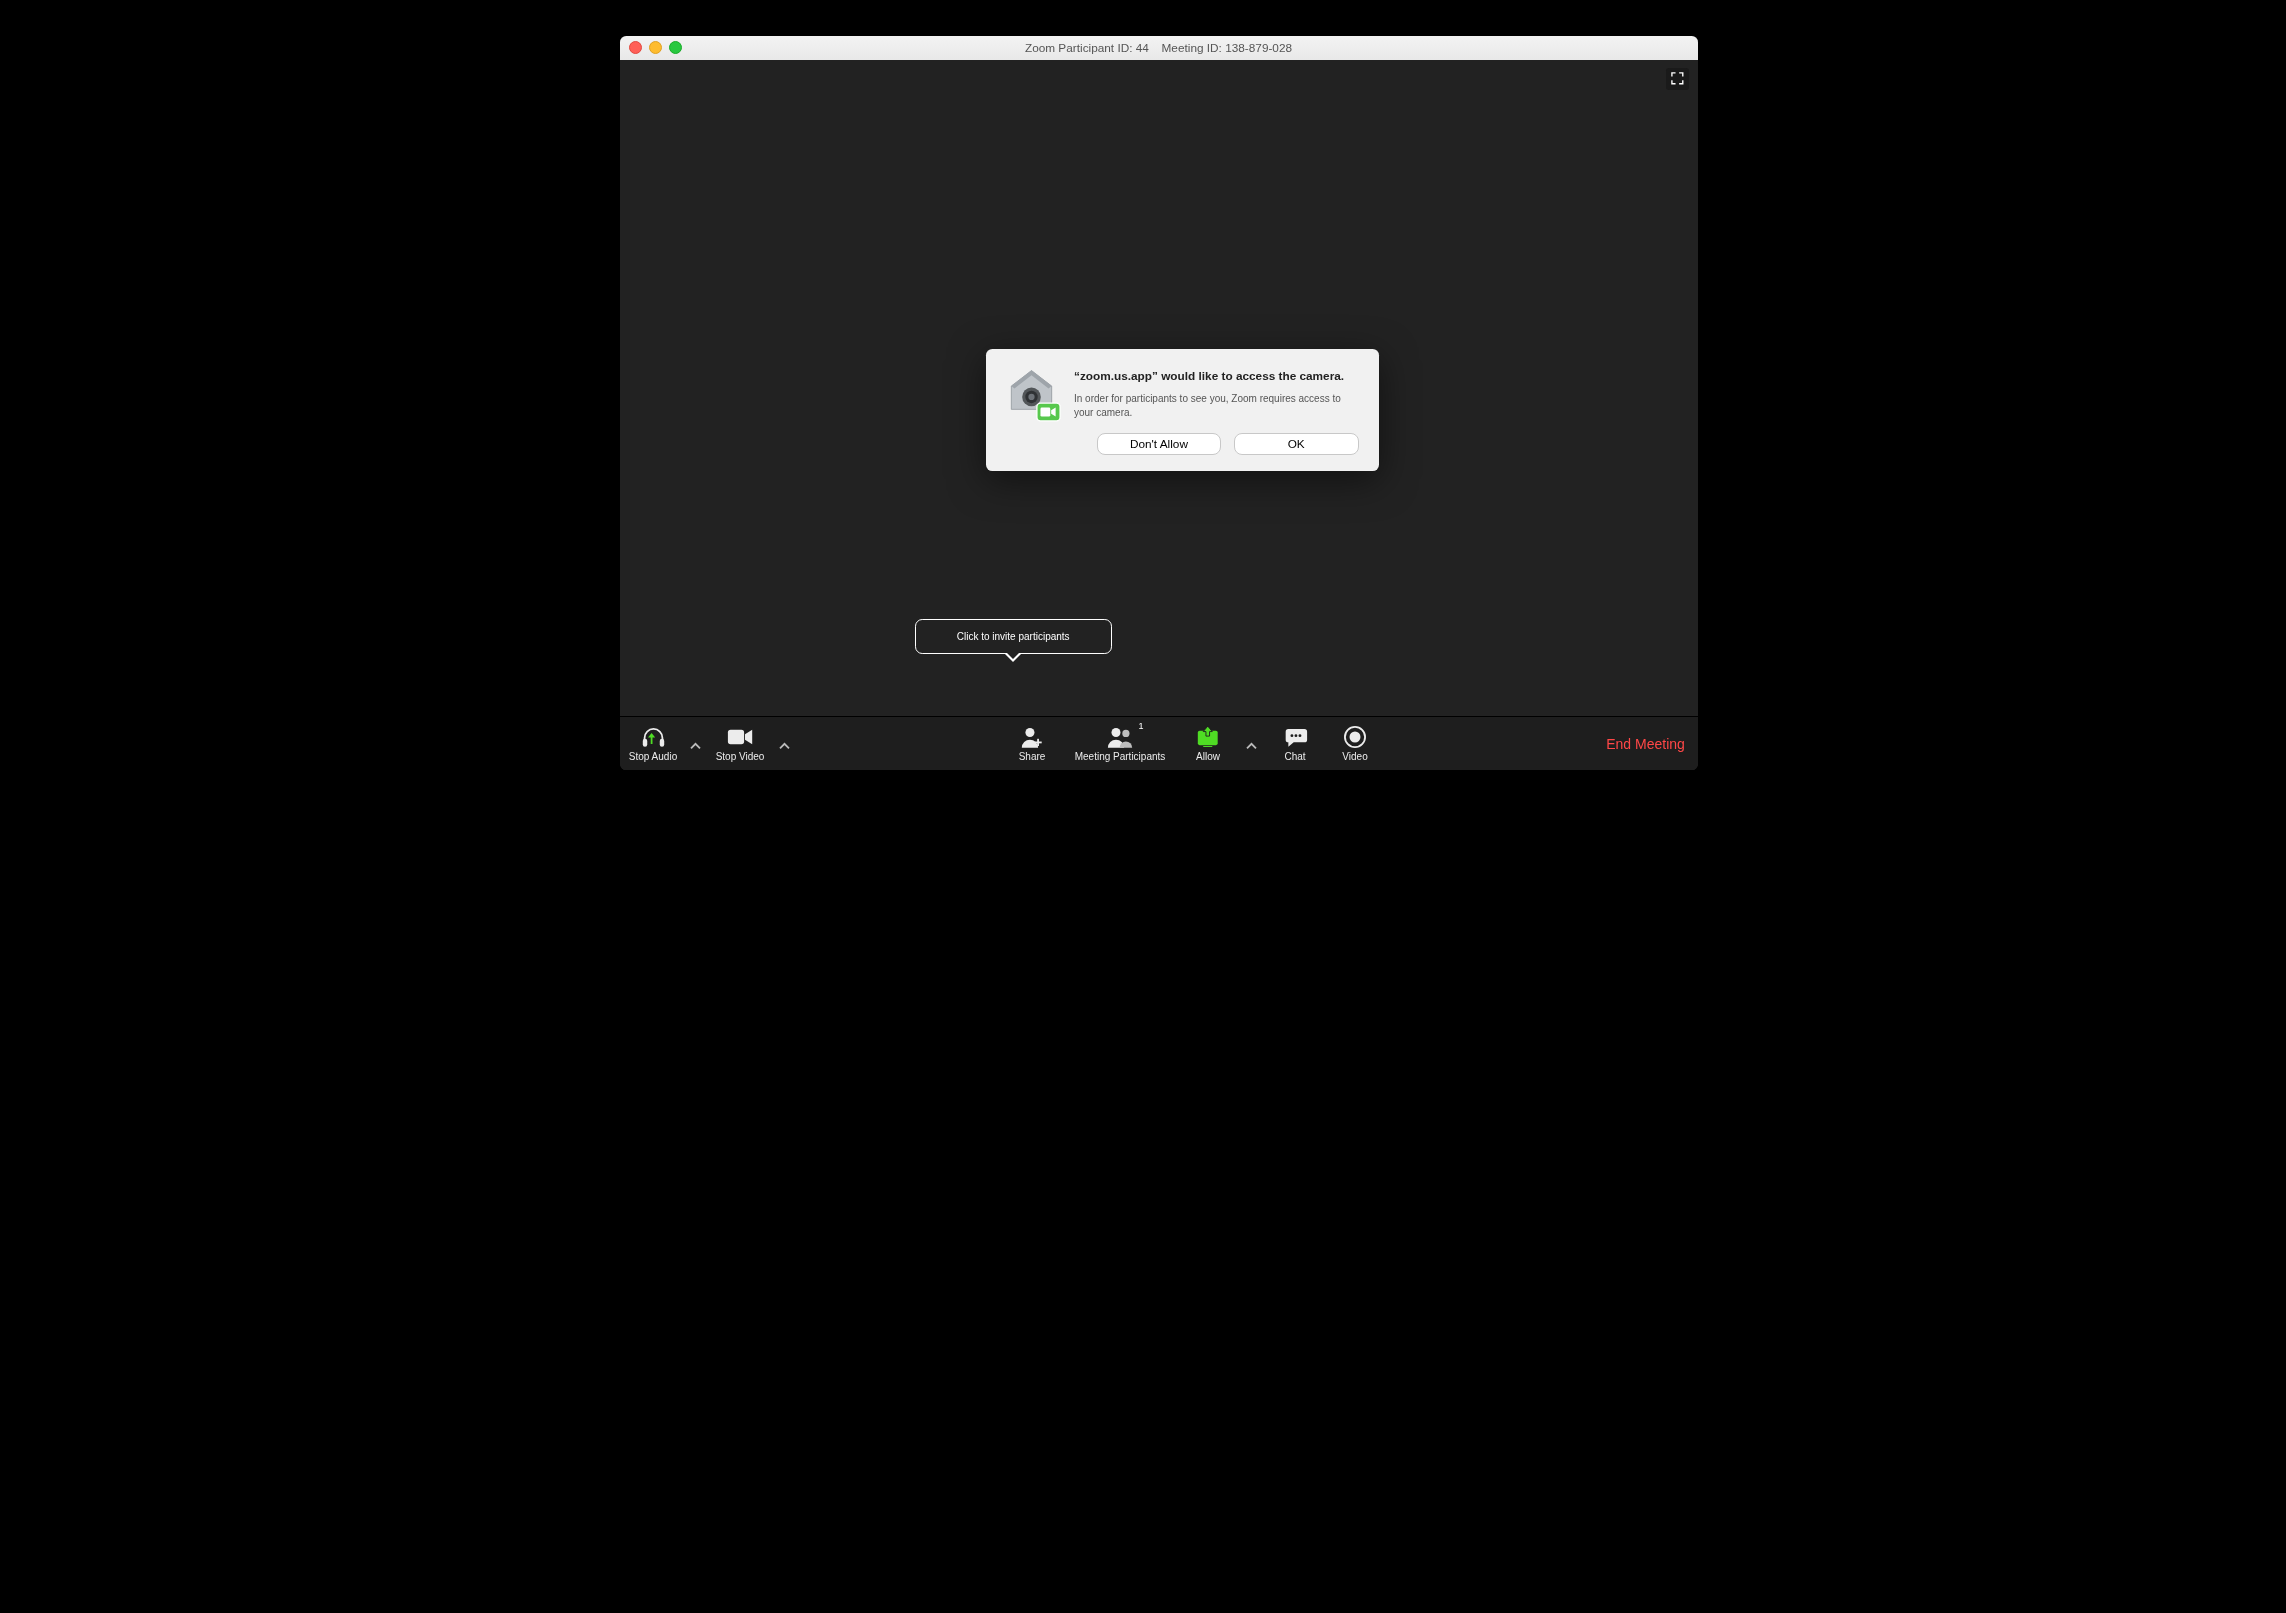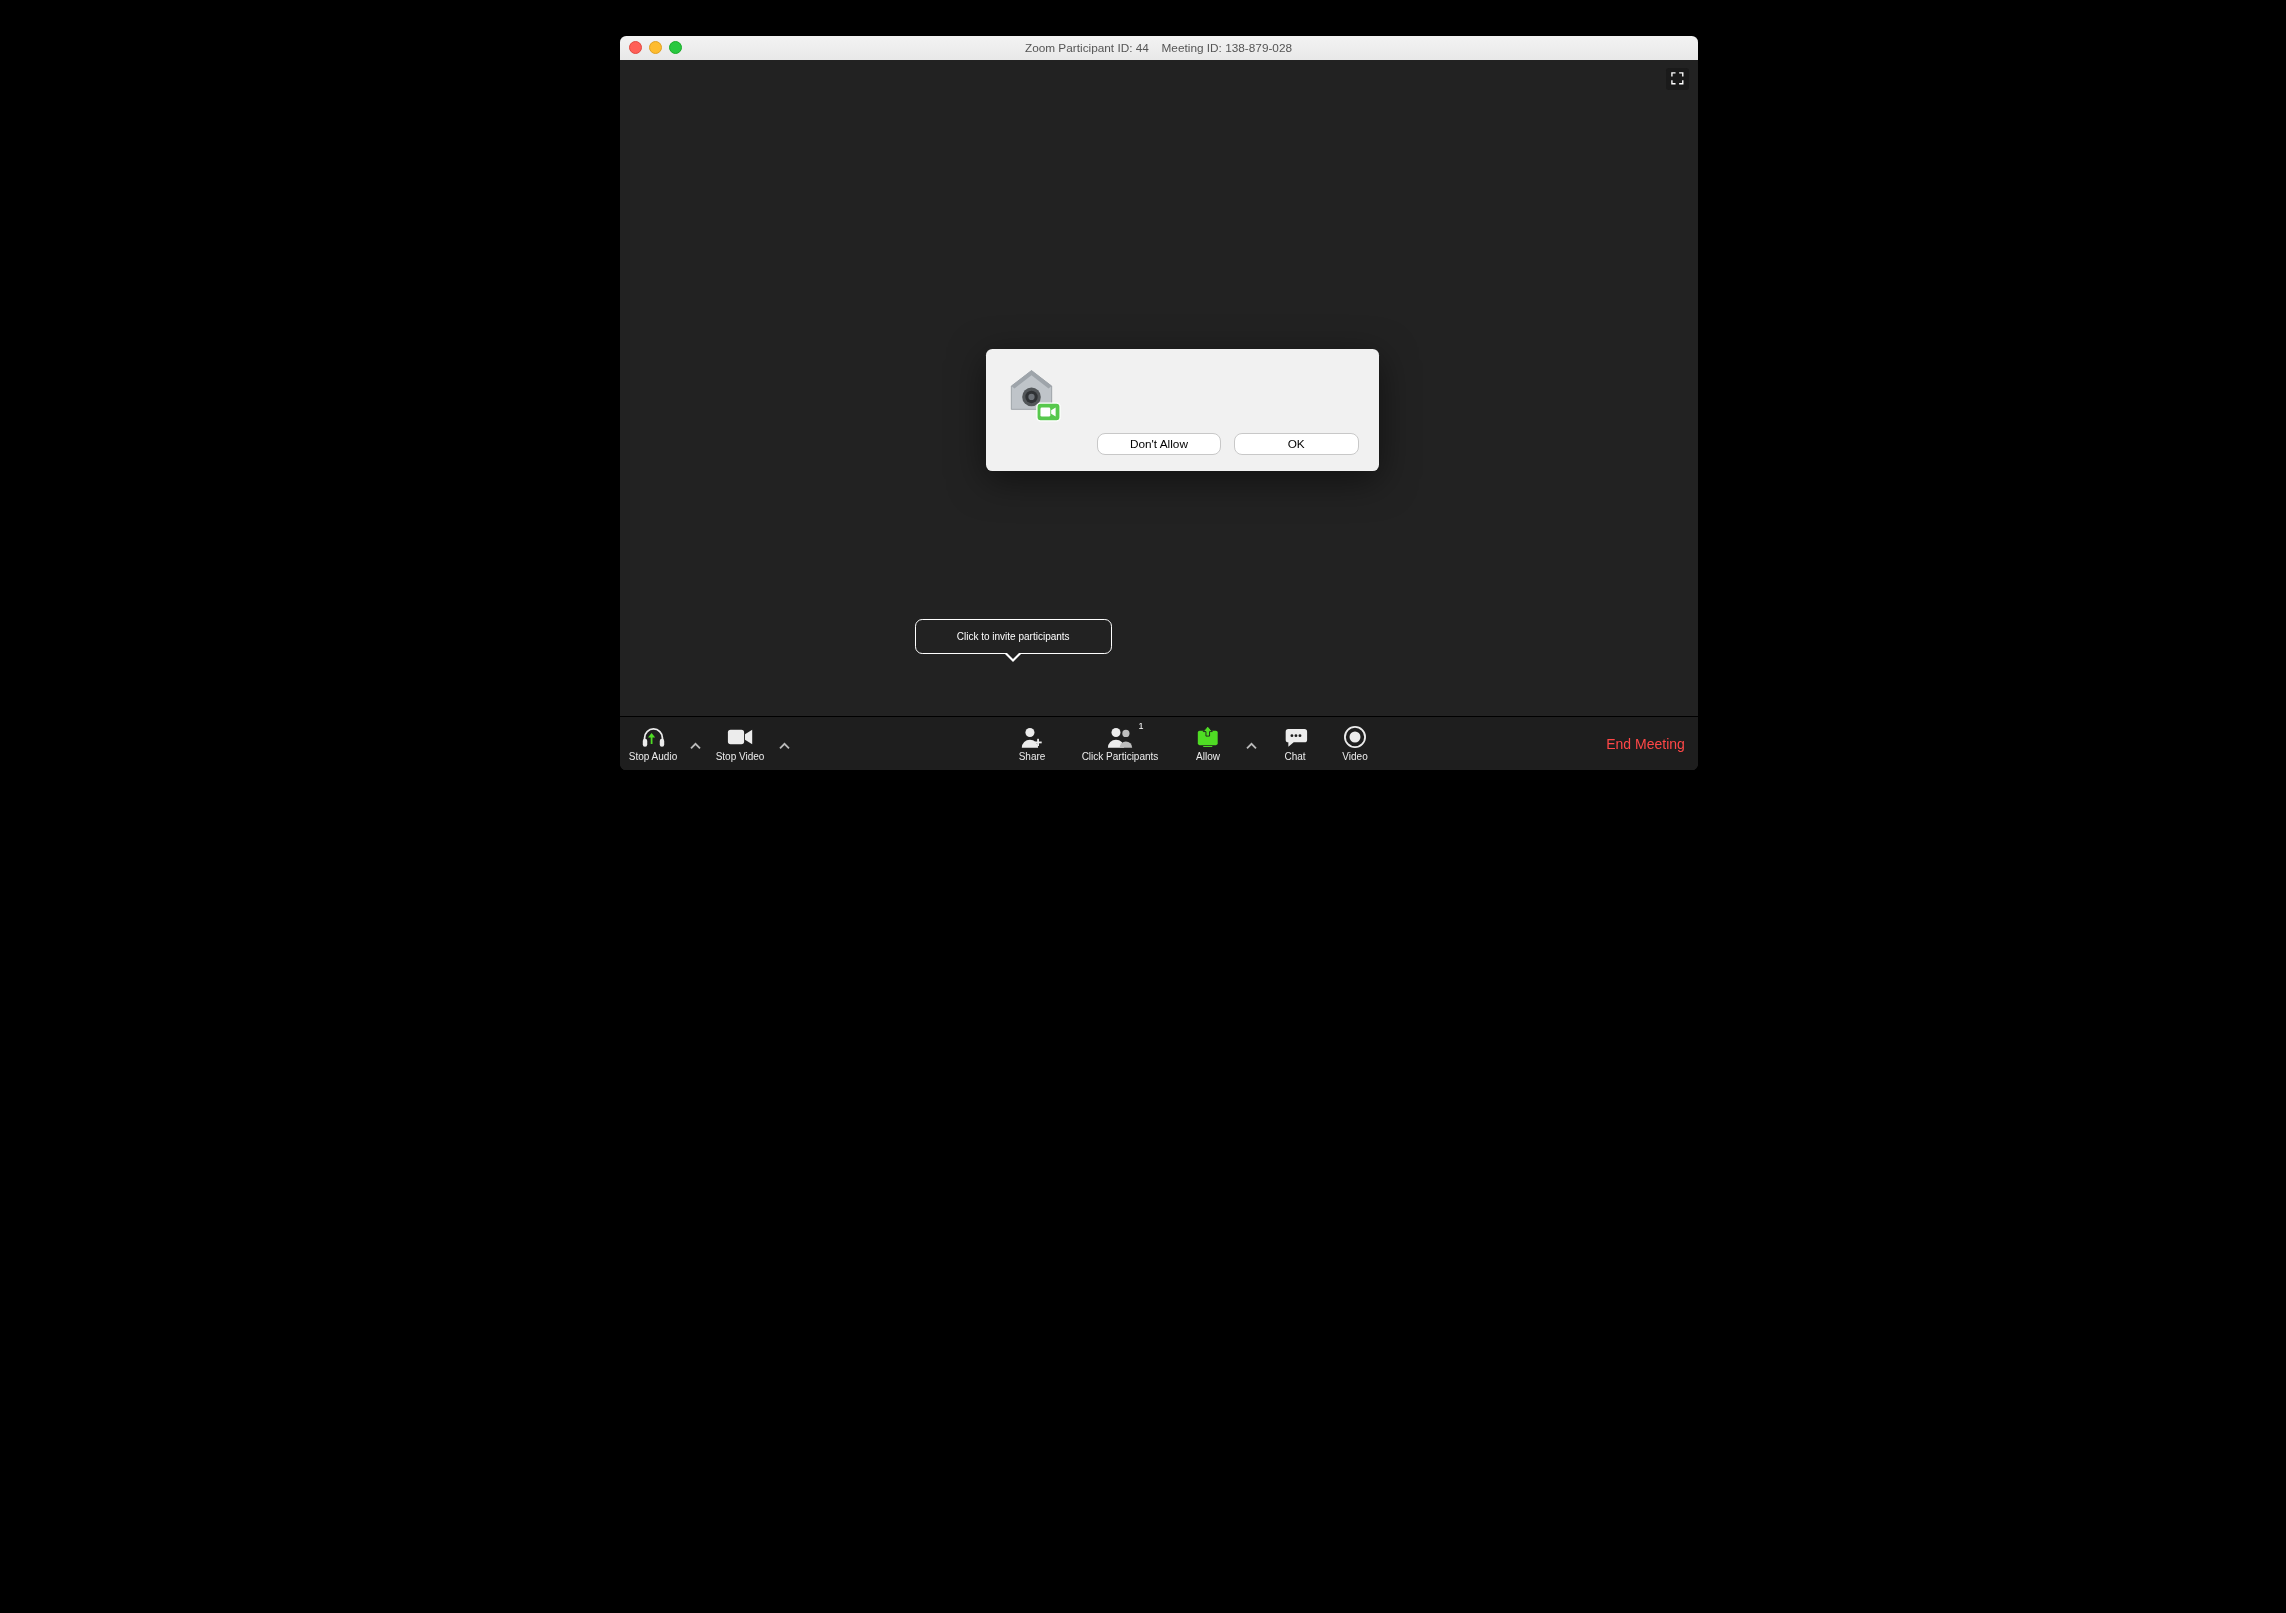--- a/index.html
+++ b/index.html
@@ -76,20 +76,24 @@
               <circle cx="30" cy="36" r="12" fill="#525659"></circle>
               <circle cx="30" cy="36" r="8" fill="#2f3235"></circle>
               <circle cx="30" cy="36" r="4" fill="#6d7278"></circle>
             </svg>
             <svg style="position:absolute;bottom:-1.8px;right:-1.8px" width="25" height="20" viewBox="0 0 28 22">
               <rect x="1" y="1" width="26" height="20" rx="4" fill="#57c84d" stroke="#fff" stroke-width="1.5"></rect>
               <rect x="5" y="6" width="11" height="10" rx="1.5" fill="#fff"></rect>
               <path d="M17 9 L22 6 V16 L17 13 Z" fill="#fff"></path>
             </svg>
           </div>
+          <div class="dlg-text">
+            <div class="dlg-title">“zoom.us.app” would like to access the camera.</div>
+            <div class="dlg-msg">In order for participants to see you, Zoom requires access to your camera.</div>
+          </div>
         </div>
         <div class="dlg-actions">
           <div class="dlg-btn">Don't Allow</div>
           <div class="dlg-btn">OK</div>
         </div>
       </div>
 
       <div class="tooltip">
         <span>Click to invite participants</span>
       </div>
@@ -146,21 +150,21 @@
         <div class="tb-btn wide">
           <div class="ico-wrap">
             <svg width="27" height="22" viewBox="0 0 30 24">
               <circle cx="10" cy="7" r="5" fill="#ececec"></circle>
               <path d="M1 24 a9 9 0 0 1 18 0 Z" fill="#ececec"></path>
               <circle cx="21" cy="8" r="4" fill="#bdbdbd"></circle>
               <path d="M14 24 a7 7 0 0 1 14 0 Z" fill="#bdbdbd"></path>
             </svg>
             <span class="count-badge">1</span>
           </div>
-          <span class="tb-lbl">Click Participants</span>
+          <span class="tb-lbl">Meeting Participants</span>
         </div>
         <div class="tb-btn med">
           <div class="ico-wrap">
             <svg width="23.5" height="20" viewBox="0 0 26 22">
               <rect x="2" y="4" width="22" height="16" rx="2" fill="#4fdc24"></rect>
               <rect x="8" y="21" width="10" height="1.5" fill="#4fdc24"></rect>
               <path d="M13 -1 L18 5 H15 V10 H11 V5 H8 Z" fill="#4fdc24" stroke="#1e1e1e" stroke-width="1"></path>
             </svg>
           </div>
           <span class="tb-lbl">Allow</span>

